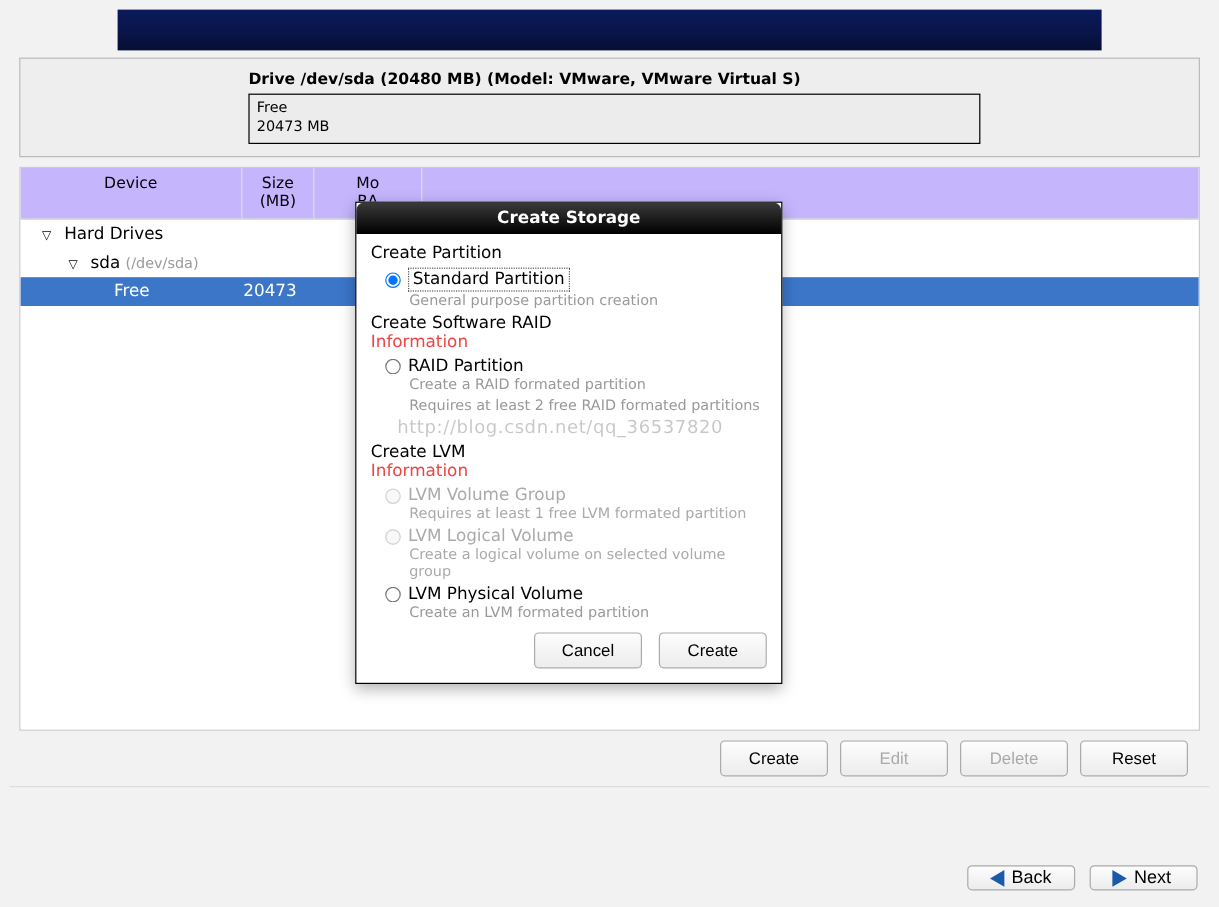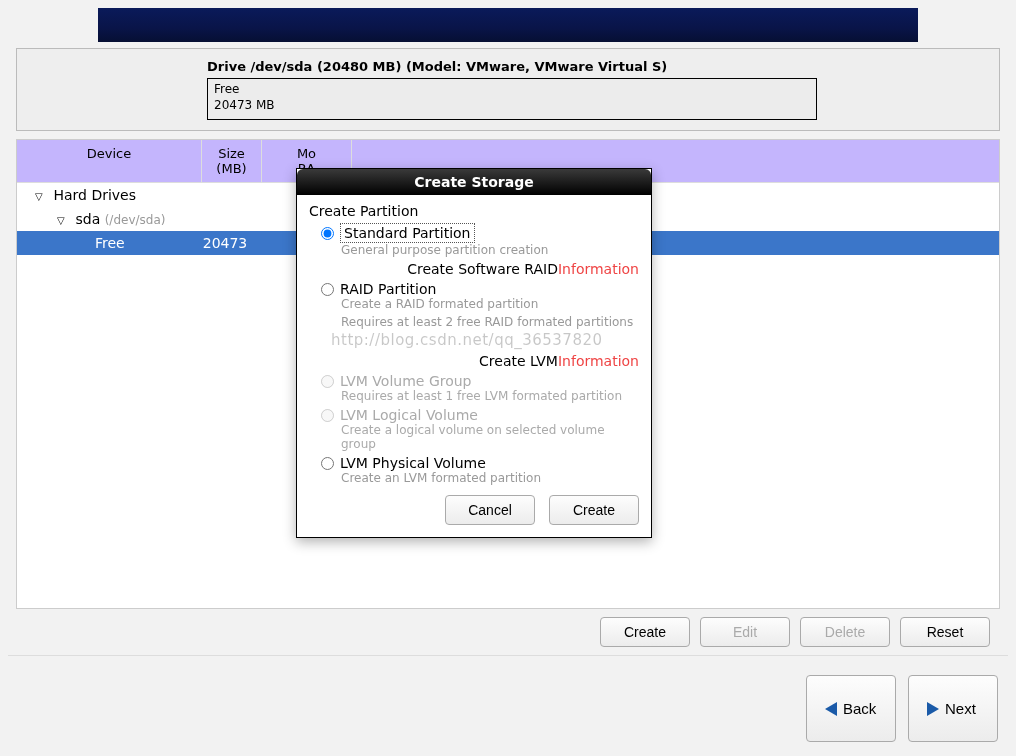--- a/index.html
+++ b/index.html
@@ -109,21 +109,21 @@
     position: absolute;
     bottom: 14px;
     right: 18px;
     display: flex;
     gap: 12px;
   }
   .nav-buttons button {
     display: inline-flex;
     align-items: center;
     gap: 6px;
-    padding: 24px 18px;
+    padding: 1px 18px;
     font-size: 15px;
   }
   .arrow-left, .arrow-right {
     display: inline-block;
     width: 0; height: 0;
     border-top: 7px solid transparent;
     border-bottom: 7px solid transparent;
   }
   .arrow-left { border-right: 12px solid #1a5aa8; }
   .arrow-right { border-left: 12px solid #1a5aa8; }
@@ -146,23 +146,24 @@
     padding: 5px 0;
     font-size: 14px;
     border-top-left-radius: 6px;
     border-top-right-radius: 6px;
   }
   .dialog-body {
     padding: 8px 12px 12px 12px;
   }
   .sect-row {
     display: flex;
-    justify-content: flex-end;
+    justify-content: space-between;
     align-items: baseline;
     margin-top: 4px;
+    flex-direction: column;
   }
   .sect-title { font-size: 14px; }
   .info-link { font-size: 14px; color: #ef4444; }
   .opt {
     display: flex;
     align-items: center;
     gap: 6px;
     margin: 4px 0 0 12px;
     font-size: 14px;
   }

